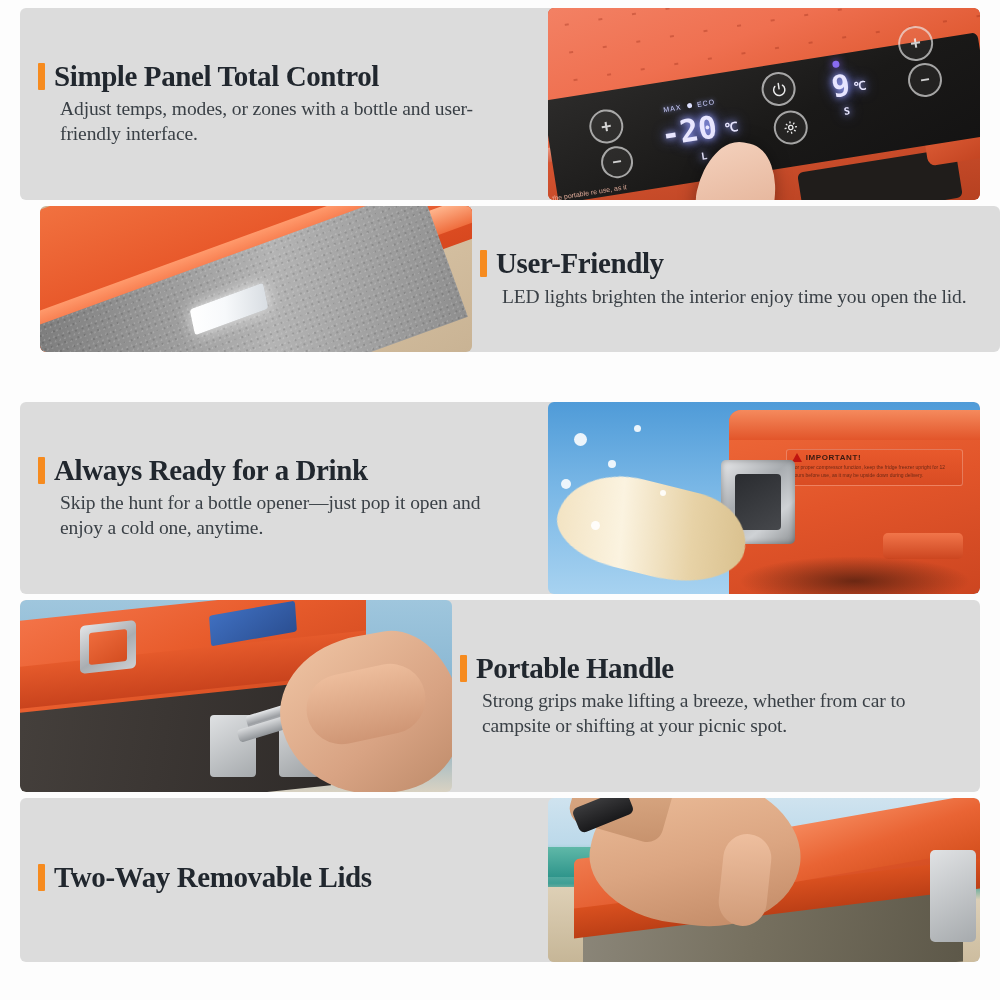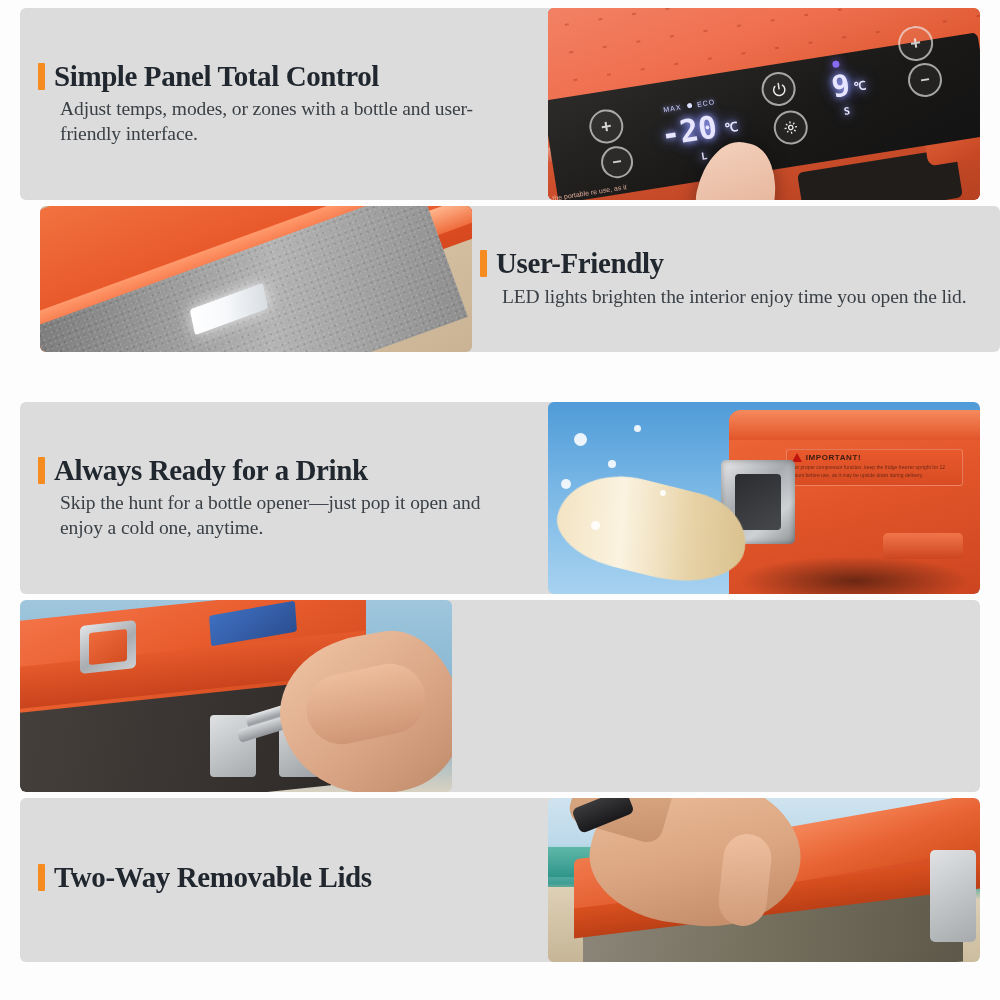--- a/index.html
+++ b/index.html
@@ -547,20 +547,25 @@
           <span class="s3-splash" style="left:26%; top:46%; width:6px;  height:6px;"></span>
           <div class="s3-shadow"></div>
         </div>
       </div>
     </div>
   </section>
 
   <section class="feature-row r4">
     <div class="row-inner reverse">
       <div class="text-pane right">
+        <div class="heading">
+          <span class="accent-bar"></span>
+          <span class="heading-text">Portable Handle</span>
+        </div>
+        <p class="body-text">Strong grips make lifting a breeze, whether from car to campsite or shifting at your picnic spot.</p>
       </div>
 
       <div class="img-pane">
         <div class="scene">
           <div class="s4-sky"></div>
           <div class="s4-body"></div>
           <div class="s4-lid"></div>
           <div class="s4-lid-face"></div>
           <div class="s4-solarpanel"></div>
           <div class="s4-latchplate"></div>

